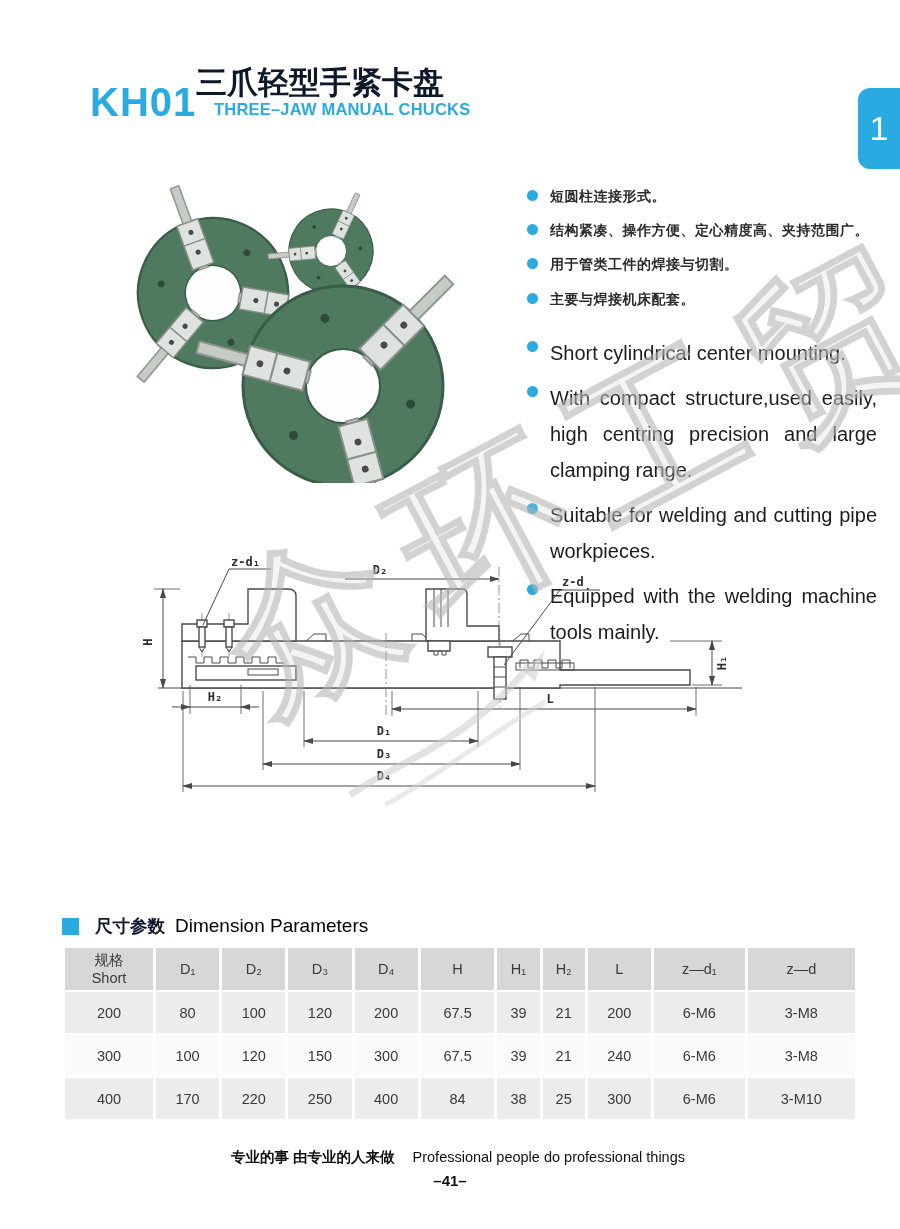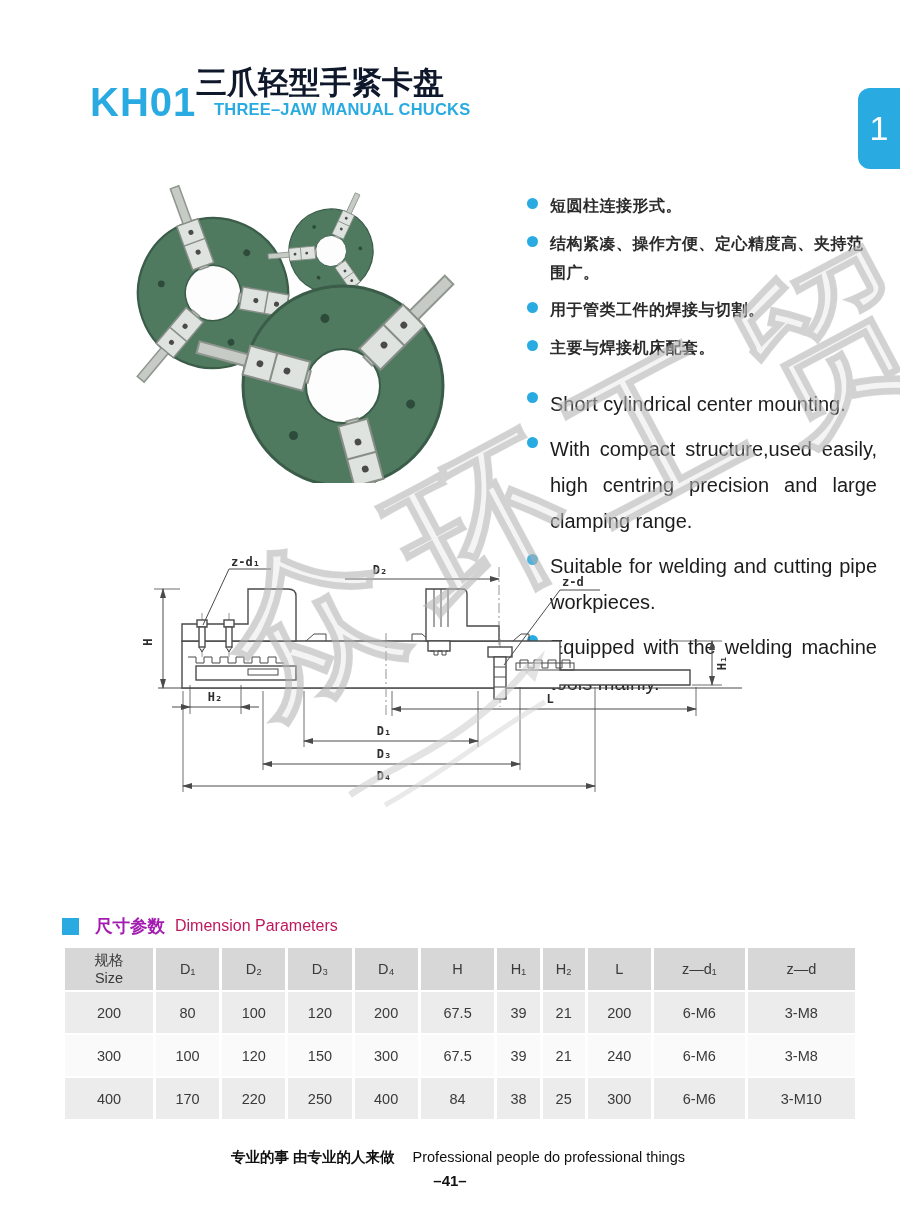--- a/index.html
+++ b/index.html
@@ -12,21 +12,21 @@
   .title-en{position:absolute;left:214px;top:100px;font-size:16.5px;font-weight:bold;
             color:#29abe2;letter-spacing:.2px;}
   .side-tab{position:absolute;right:0;top:88px;width:42px;height:81px;background:#29abe2;
             border-radius:12px 0 0 12px;color:#fff;font-size:34px;display:flex;
             align-items:center;justify-content:center;}
   
   .features{position:absolute;left:527px;top:184px;width:350px;}
   .feat{position:relative;padding-left:23px;margin-bottom:9px;line-height:1.8;}
   .feat .dot{position:absolute;left:0;top:6px;width:11px;height:11px;border-radius:50%;
              background:#29abe2;}
-  .feat.zh{font-size:16px;font-weight:bold;color:#2b2b2b;letter-spacing:.5px;margin-top:8px;}
+  .feat.zh{font-size:14px;font-weight:bold;color:#2b2b2b;letter-spacing:.5px;}
   .feat.en{font-size:20px;color:#1c1c1c;text-align:justify;}
   .feat-gap{height:14px;}
   
   .drawing{position:absolute;left:130px;top:535px;}
   .out{fill:#ffffff;stroke:#4a4a4a;stroke-width:1.4;}
   .thin{fill:none;stroke:#4a4a4a;stroke-width:1;}
   .dim{stroke:#4a4a4a;stroke-width:1;marker-start:url(#arr);marker-end:url(#arr);}
   .dimA{stroke:#4a4a4a;stroke-width:1;marker-end:url(#arr);}
   .ext{stroke:#4a4a4a;stroke-width:.8;}
   .cl{stroke:#7a7a7a;stroke-width:.8;stroke-dasharray:10 3 2 3;fill:none;}
@@ -35,22 +35,22 @@
   .photo{position:absolute;left:108px;top:178px;}
   
   .watermark{position:absolute;left:200px;top:430px;width:620px;text-align:center;
              font-size:168px;font-weight:bold;letter-spacing:28px;line-height:1;
              color:rgba(205,205,205,0.22);-webkit-text-stroke:1.5px rgba(175,175,175,0.5);
              transform:rotate(-28deg);pointer-events:none;white-space:nowrap;}
   .swoosh{position:absolute;left:330px;top:610px;pointer-events:none;}
   
   .section-head{position:absolute;left:62px;top:914px;display:flex;align-items:center;}
   .blue-square{width:17px;height:17px;background:#29abe2;margin-right:16px;}
-  .section-zh{font-size:17.5px;font-weight:bold;color:#a21caf;margin-right:10px;}
-  .section-en{font-size:16px;color:#be185d;}
+  .section-zh{font-size:17.5px;font-weight:bold;color:#0f172a;margin-right:10px;}
+  .section-en{font-size:19px;color:#000000;}
   .dim-table{position:absolute;left:62px;top:946px;width:796px;border-collapse:separate;
              border-spacing:3px 2px;}
   .dim-table th,.dim-table td{text-align:center;vertical-align:middle;font-weight:normal;
              color:#3a3a3a;font-size:14.5px;padding:0;}
   .dim-table thead th{background:#d7d7d7;height:42px;line-height:1.25;}
   .dim-table tbody tr:nth-child(odd) td{background:#ececec;}
   .dim-table tbody tr:nth-child(even) td{background:#fafafa;}
   .dim-table tbody td{height:41px;}
   
   .footer{position:absolute;left:8px;top:1148px;width:100%;text-align:center;font-size:14.5px;color:#111;}
@@ -247,21 +247,21 @@
         <col>
         <col>
         <col>
         <col>
         <col>
     </colgroup>
     <thead>
       <tr>
         <th>
           <div>规格</div>
-          <div>Size</div>
+          <div>Short</div>
         </th>
         <th>D₁</th>
         <th>D₂</th>
         <th>D₃</th>
         <th>D₄</th>
         <th>H</th>
         <th>H₁</th>
         <th>H₂</th>
         <th>L</th>
         <th>z—d₁</th>

